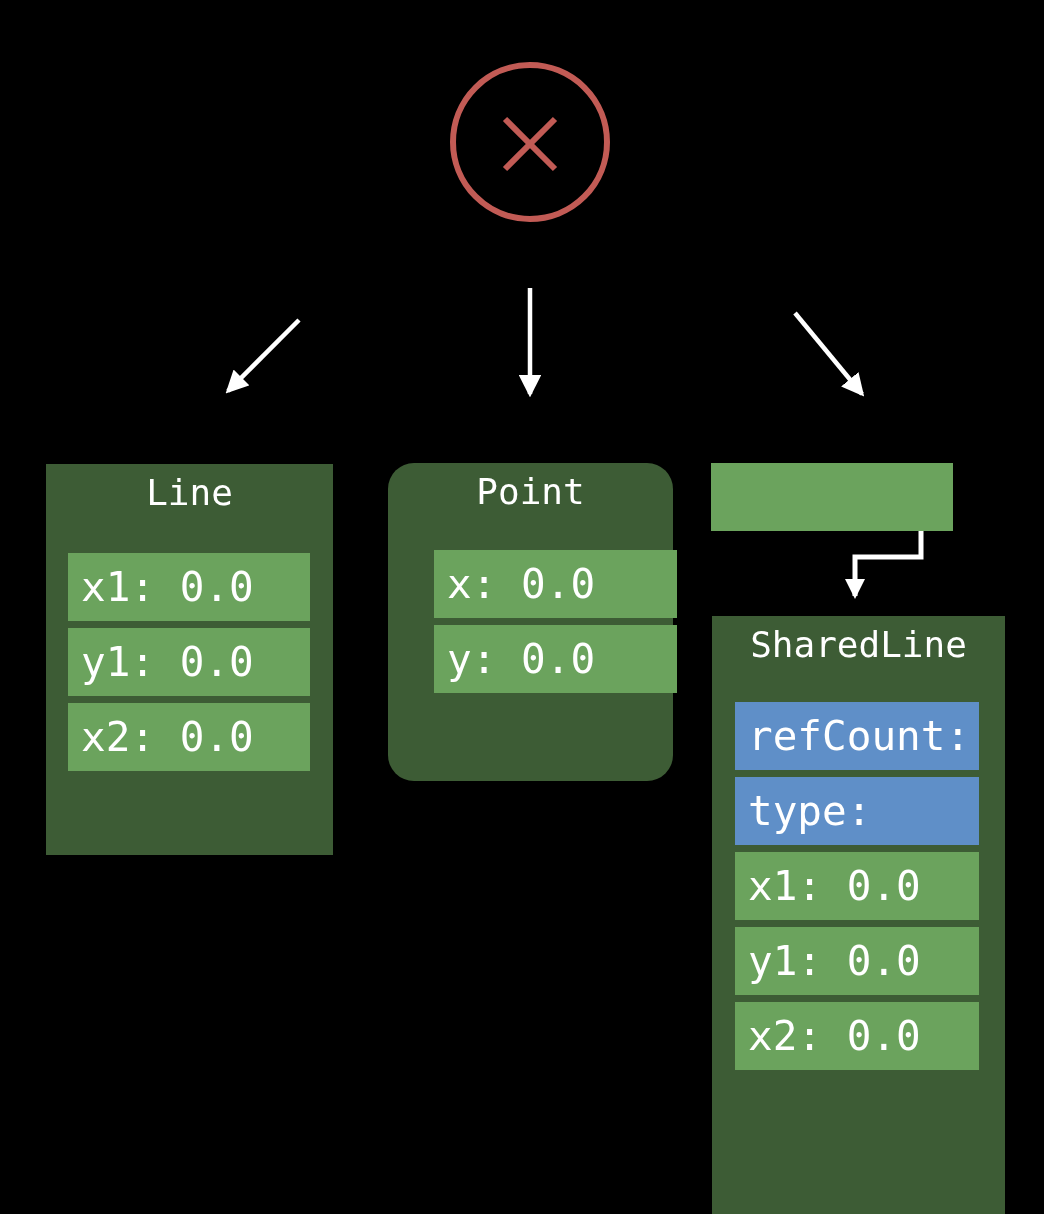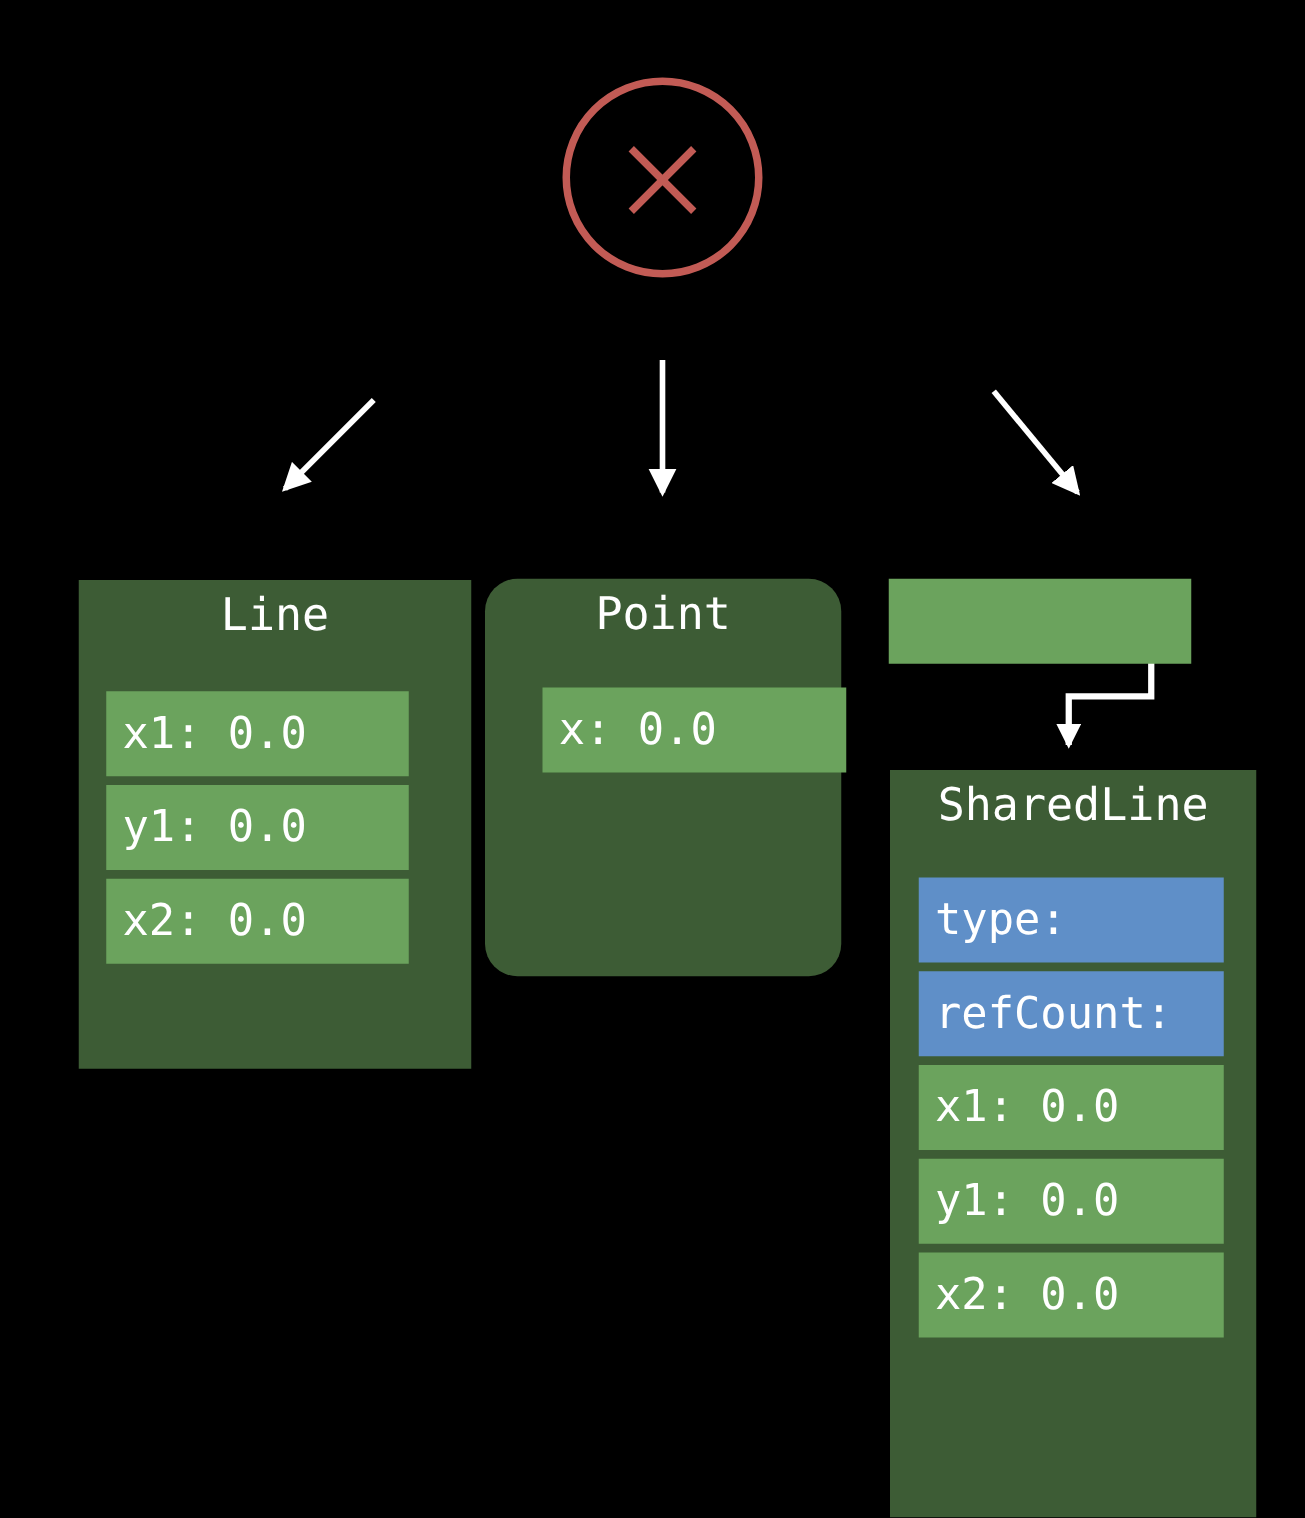--- a/index.html
+++ b/index.html
@@ -40,28 +40,28 @@
   }
   .rows {
     position: absolute;
   }
   .field-row {
     height: 68px;
     line-height: 68px;
     margin-bottom: 7px;
     padding-left: 13px;
     box-sizing: border-box;
-    font-size: 35px;
+    font-size: 41px;
     color: var(--color-text-white, #ffffff);
     white-space: pre;
   }
   .field-row.green { background: var(--color-field-green, #6ba35d); }
   .field-row.blue  { background: var(--color-field-blue, #5f8fc8); }
 
-  .line-box   { left: 63px;  top: 464px; width: 314px; height: 391px; }
+  .line-box   { left: 46px;  top: 464px; width: 287px; height: 391px; }
   .line-box .rows   { top: 89px; left: 22px; width: 242px; }
 
   .point-box  { left: 388px; top: 463px; width: 285px; height: 318px; border-radius: 26px; }
   .point-box .rows  { top: 87px; left: 22px; width: 243px; margin-left: 24px; }
 
   .shared-box { left: 712px; top: 616px; width: 293px; height: 697px; }
   .shared-box .rows { top: 86px; left: 23px; width: 244px; }
 
   .ref-bar {
     position: absolute;
@@ -107,29 +107,30 @@
       <div class="field-row green">x1: 0.0</div>
       <div class="field-row green">y1: 0.0</div>
       <div class="field-row green">x2: 0.0</div>
     </div>
   </div>
 
   <div class="class-box point-box">
     <div class="box-title">Point</div>
     <div class="rows">
       <div class="field-row green">x: 0.0</div>
+      <div class="field-row green">y: 0.0</div>
     </div>
   </div>
 
   <div class="ref-bar"></div>
 
   <div class="class-box shared-box">
     <div class="box-title">SharedLine</div>
     <div class="rows">
+      <div class="field-row blue">refCount:</div>
       <div class="field-row blue">type:</div>
-      <div class="field-row blue">refCount:</div>
       <div class="field-row green">x1: 0.0</div>
       <div class="field-row green">y1: 0.0</div>
       <div class="field-row green">x2: 0.0</div>
     </div>
   </div>
 
 </div>
 
 </body></html>

